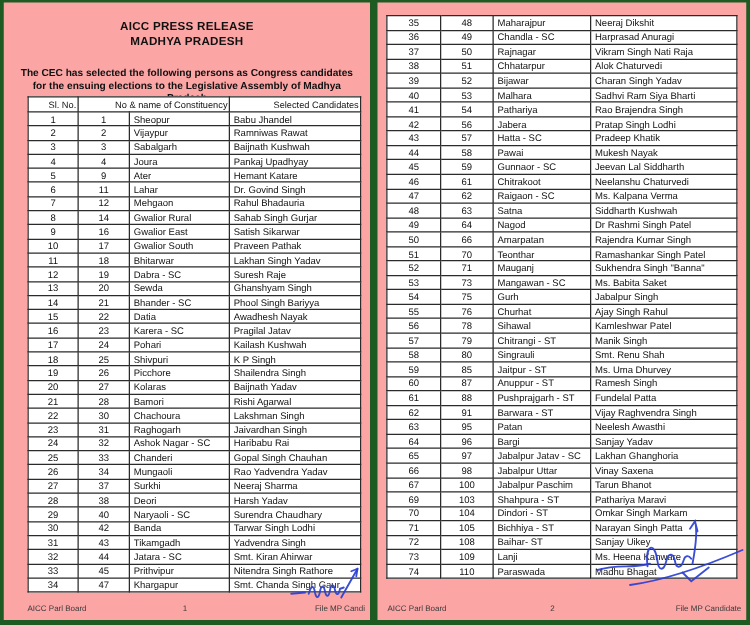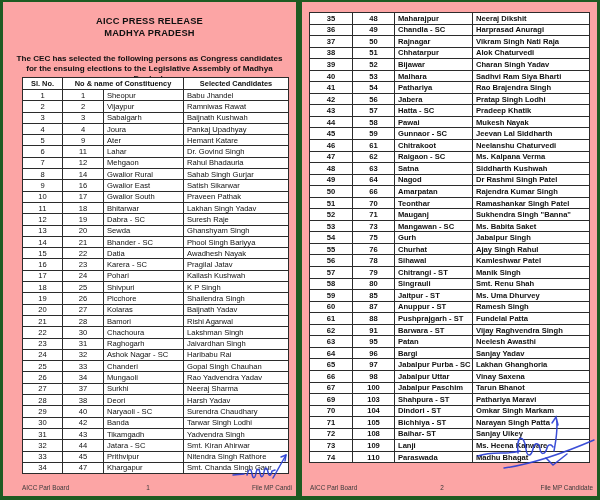--- a/index.html
+++ b/index.html
@@ -24,26 +24,26 @@
   .intro{
     position:absolute;top:52px;left:9px;right:9px;
     text-align:center;font-weight:bold;font-size:8.1px;line-height:9.8px;color:#111;
   }
 
   table.cand{
     position:absolute;border-collapse:collapse;table-layout:fixed;
     background:#fff;
   }
   table.cand-left{top:75px;left:19px;width:266px;}
-  table.cand-right{top:10px;left:7px;width:280px;font-weight:bold;}
+  table.cand-right{top:10px;left:7px;width:280px;}
   table.cand th,table.cand td{
     border:1px solid #2b2b2b;overflow:hidden;white-space:nowrap;
     font-size:7.6px;color:#111;
   }
-  table.cand th{font-size:7.4px;font-weight:bold;height:11px;text-align:center;padding:0 1px;}
+  table.cand th{font-size:7.4px;font-weight:normal;height:11px;text-align:right;padding:0 1px;}
   table.cand-left td{height:10.3px;}
   table.cand-right td{height:10.55px;}
   td.col-sl,td.col-no{text-align:center;padding:0;}
   td.col-cname,td.col-cand{text-align:left;padding:0 0 0 3px;}
 
   .page-footer{
     position:absolute;left:19px;right:4px;bottom:5px;
     display:flex;justify-content:space-between;align-items:baseline;
     font-size:6.4px;color:#3a3a3a;
   }
@@ -486,21 +486,21 @@
           </tr>
           <tr>
             <td class="col-sl">64</td>
             <td class="col-no">96</td>
             <td class="col-cname">Bargi</td>
             <td class="col-cand">Sanjay Yadav</td>
           </tr>
           <tr>
             <td class="col-sl">65</td>
             <td class="col-no">97</td>
-            <td class="col-cname">Jabalpur Purba - SC</td>
+            <td class="col-cname">Jabalpur Jatav - SC</td>
             <td class="col-cand">Lakhan Ghanghoria</td>
           </tr>
           <tr>
             <td class="col-sl">66</td>
             <td class="col-no">98</td>
             <td class="col-cname">Jabalpur Uttar</td>
             <td class="col-cand">Vinay Saxena</td>
           </tr>
           <tr>
             <td class="col-sl">67</td>

